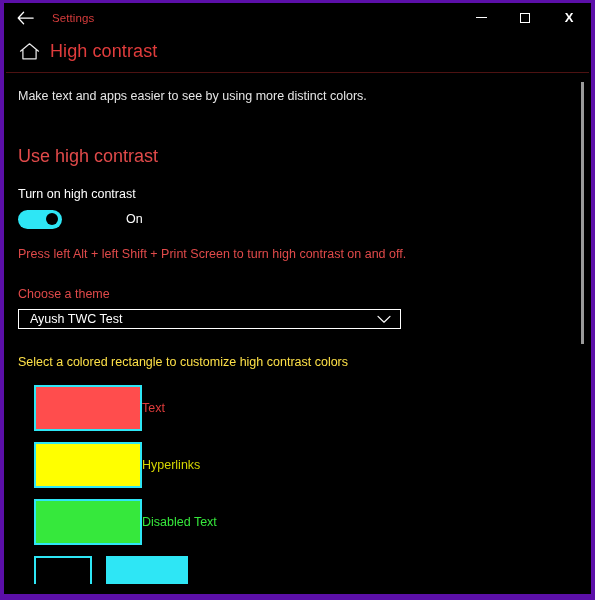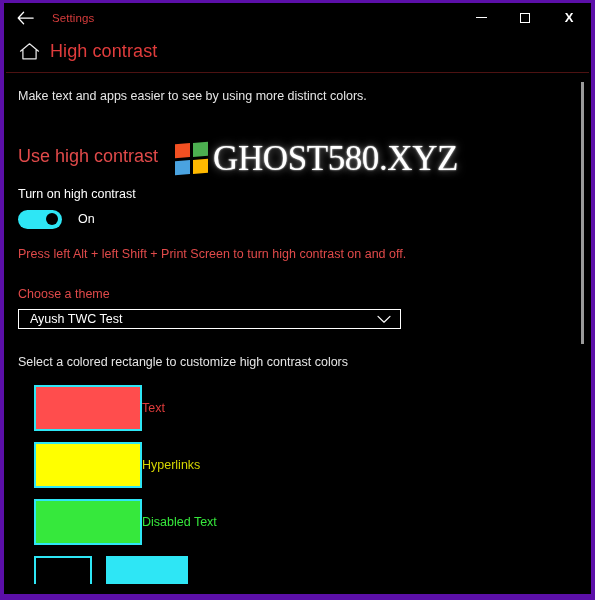--- a/index.html
+++ b/index.html
@@ -135,20 +135,21 @@
     color: #ffffff;
     font-size: 12.5px;
     margin-top: 22px;
   }
 
   
   .toggle-row {
     display: flex;
     align-items: center;
     margin-top: 9px;
+    gap: 48px;
   }
   .toggle {
     width: 44px;
     height: 19px;
     border-radius: 10px;
     background: #2ee6f5;
     position: relative;
     cursor: pointer;
     flex: none;
   }
@@ -193,21 +194,21 @@
     justify-content: space-between;
     padding: 0 9px 0 11px;
     cursor: pointer;
   }
   .combo-value {
     color: #ffffff;
     font-size: 12.5px;
   }
 
   .swatch-hint {
-    color: #e5e5e5;
+    color: #fde047;
     font-size: 12.5px;
     margin-top: 26px;
   }
 
   
   .swatch-list { margin-top: 16px; }
   .swatch-row {
     display: flex;
     align-items: center;
     margin-bottom: 11px;
@@ -377,28 +378,19 @@
       </div>
 
       <div class="swatch-row-partial">
         <div class="swatch-sm" style="background:#000000"></div>
         <div class="swatch-sm2"></div>
 
       </div>
 
     </div>
 
-    <div class="watermark">
-      <div class="wm-logo">
-        <i style="background:#f25022"></i>
-        <i style="background:#4caf50"></i>
-        <i style="background:#4aa3e0"></i>
-        <i style="background:#ffb900"></i>
-      </div>
-      <div class="wm-text">GHOST580.XYZ</div>
-    </div>
 
     <div class="scrollbar">
       <div class="scroll-thumb"></div>
     </div>
 
   </div>
 </div>
 
 </body></html>

